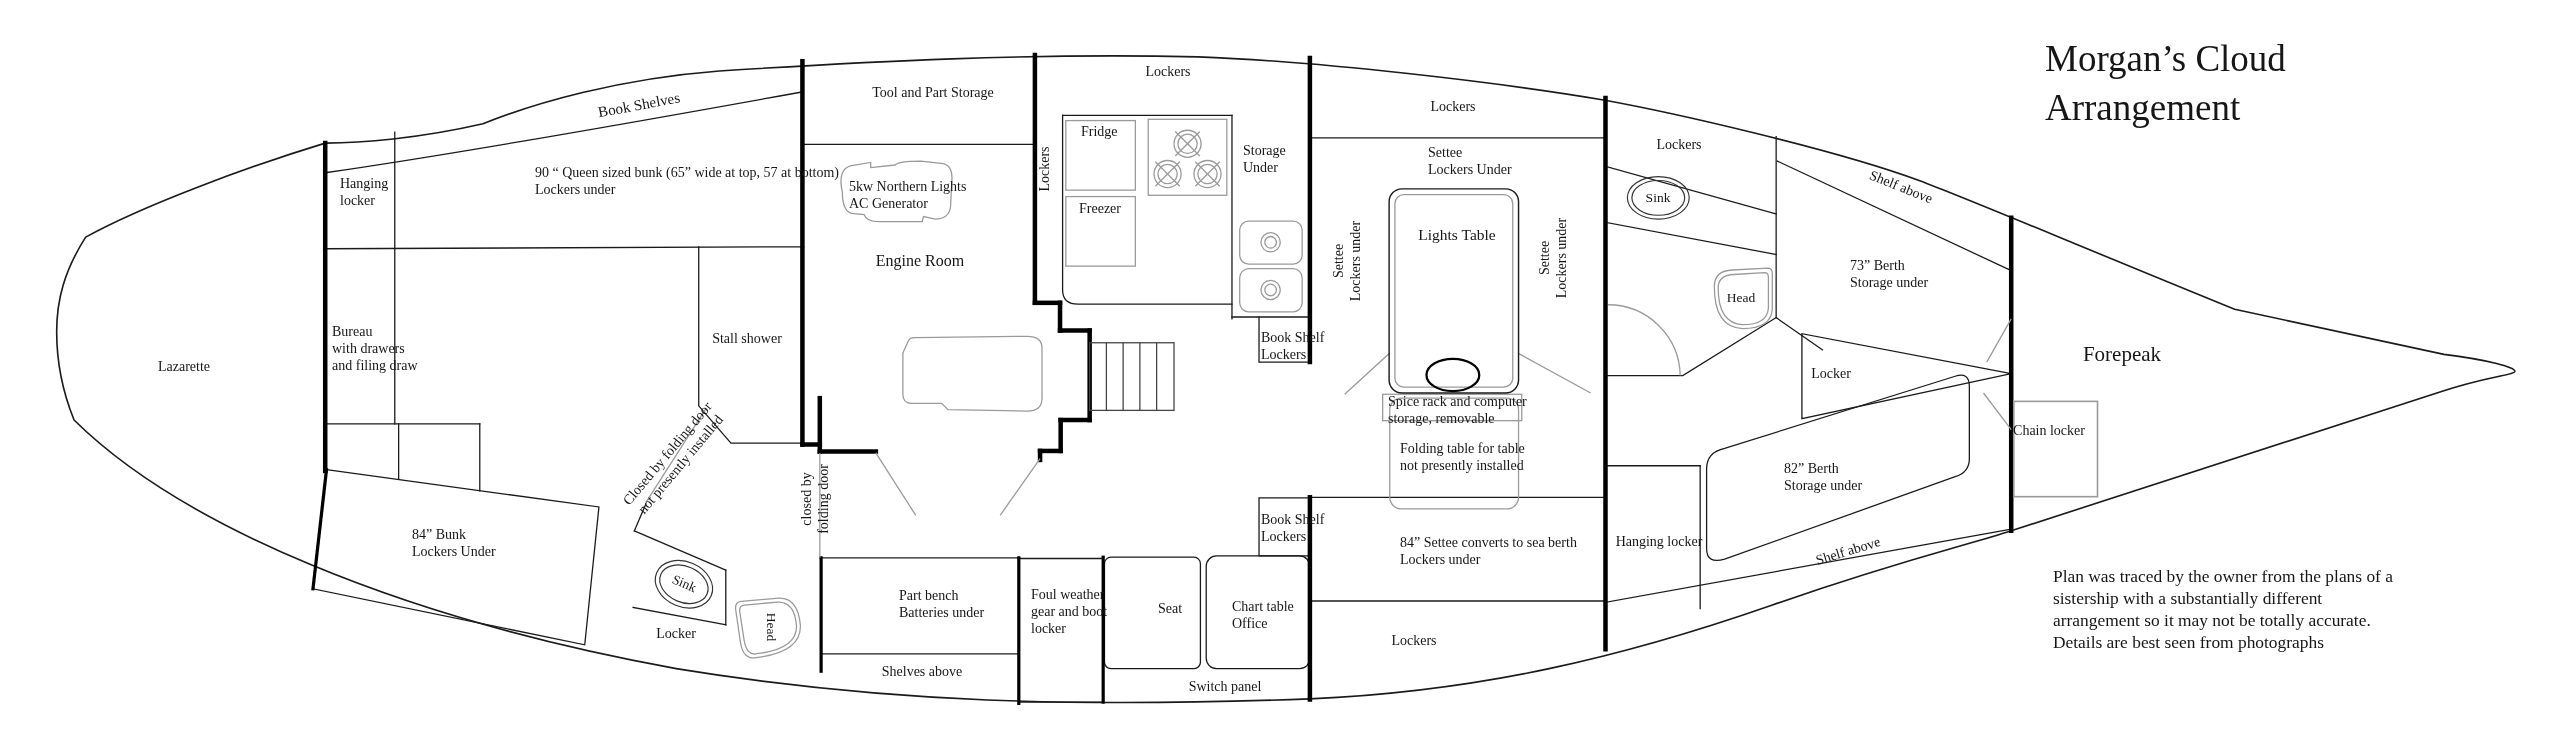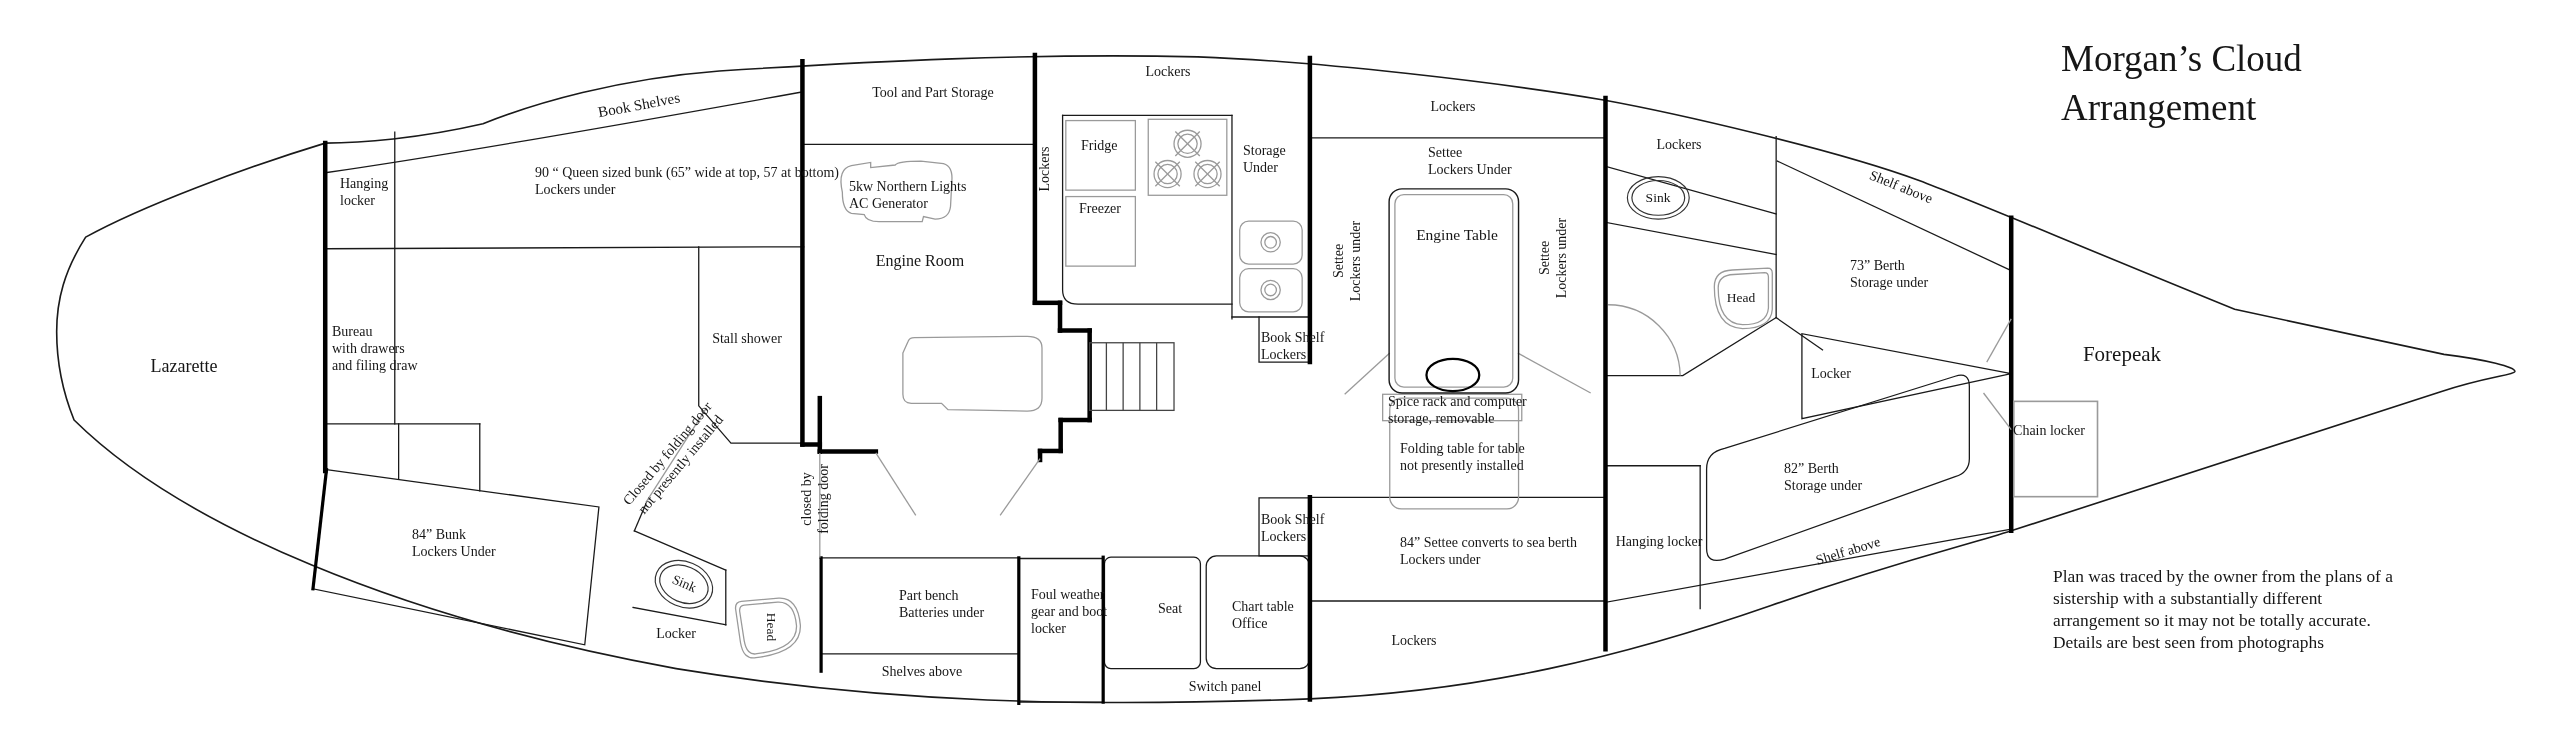--- a/index.html
+++ b/index.html
@@ -2,22 +2,22 @@
 <html style="font-size:10.3px"><head>
 <meta charset="utf-8">
 <style>
   html,body{margin:0;padding:0;background:#fff;}
   #stage{position:relative;width:2576px;height:757px;background:#fff;overflow:hidden;
          font-family:"Liberation Serif",serif;color:#161616;}
   #plan-svg{position:absolute;left:0;top:0;}
   .lbl{position:absolute;font-size:14px;line-height:1.22;color:#161616;white-space:pre;}
   .c{transform:translate(-50%,-50%);}
   .ctr{text-align:center;}
-  .big{font-size:18px;}
-  .title{font-size:37px;line-height:1.32;margin-left:16px;}
+  .big{font-size:14px;}
+  .title{font-size:37px;line-height:1.32;}
   .note{font-size:17.4px;line-height:1.27;}
 </style>
 </head>
 <body>
 
 <div id="stage">
 
   <svg id="plan-svg" width="2576" height="757" viewBox="0 0 4000 1175">
 
     <path d="M133,368 C100,420 88,465 88,515 C88,565 100,615 115,652
@@ -178,31 +178,31 @@
 with drawers
 and filing draw</div>
   <div class="lbl c" style="left:639px;top:105px;transform:translate(-50%,-50%) rotate(-10.5deg);font-size:15px">Book Shelves</div>
   <div class="lbl" style="left:535px;top:164px">90 “ Queen sized bunk (65” wide at top, 57 at bottom)
 Lockers under</div>
   <div class="lbl c" style="left:933px;top:93px">Tool and Part Storage</div>
   <div class="lbl" style="left:849px;top:178px">5kw Northern Lights
 AC Generator</div>
   <div class="lbl c" style="left:920px;top:261px;font-size:16px">Engine Room</div>
   <div class="lbl c" style="left:1045px;top:169px;transform:translate(-50%,-50%) rotate(-90deg)">Lockers</div>
-  <div class="lbl" style="left:1081px;top:137px">Fridge</div>
+  <div class="lbl" style="left:1081px;top:123px">Fridge</div>
   <div class="lbl" style="left:1079px;top:200px">Freezer</div>
   <div class="lbl c" style="left:1168px;top:72px">Lockers</div>
   <div class="lbl" style="left:1243px;top:142px">Storage
 Under</div>
   <div class="lbl" style="left:1261px;top:329px">Book Shelf
 Lockers</div>
   <div class="lbl c" style="left:1453px;top:107px">Lockers</div>
   <div class="lbl" style="left:1428px;top:144px">Settee
 Lockers Under</div>
-  <div class="lbl c" style="left:1457px;top:235px;font-size:15.5px">Engine Table</div>
+  <div class="lbl c" style="left:1457px;top:235px;font-size:15.5px">Lights Table</div>
   <div class="lbl c ctr" style="left:1347px;top:261px;transform:translate(-50%,-50%) rotate(-90deg)">Settee
 Lockers under</div>
   <div class="lbl c ctr" style="left:1553px;top:258px;transform:translate(-50%,-50%) rotate(-90deg)">Settee
 Lockers under</div>
   <div class="lbl" style="left:1388px;top:393px">Spice rack and computer
 storage, removable</div>
   <div class="lbl" style="left:1400px;top:440px">Folding table for table
 not presently installed</div>
   <div class="lbl" style="left:1400px;top:534px">84” Settee converts to sea berth
 Lockers under</div>

